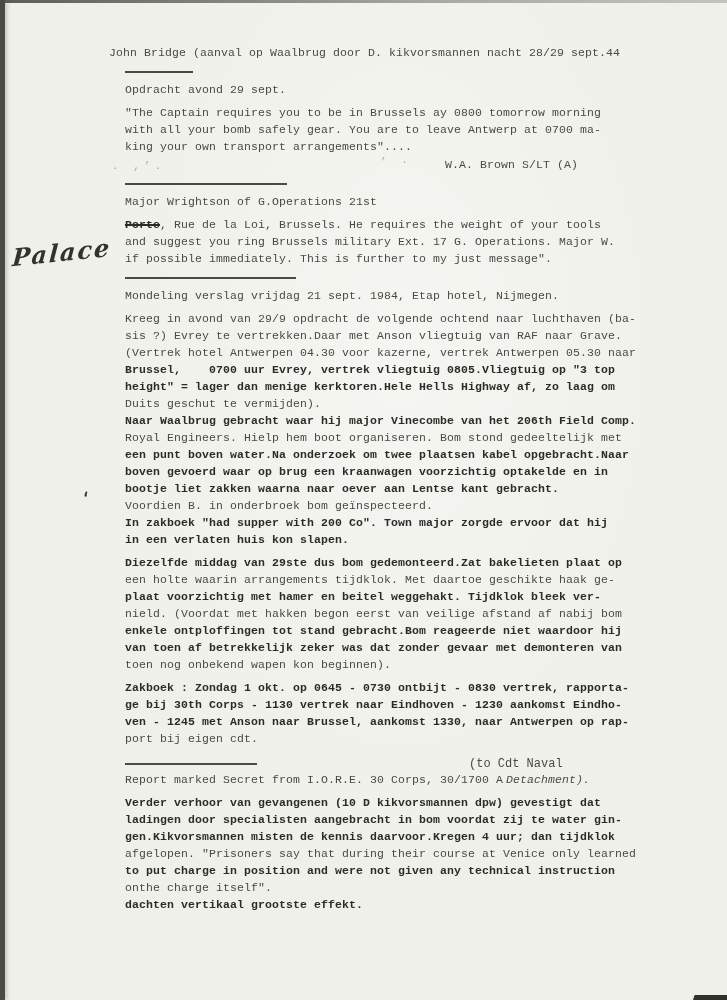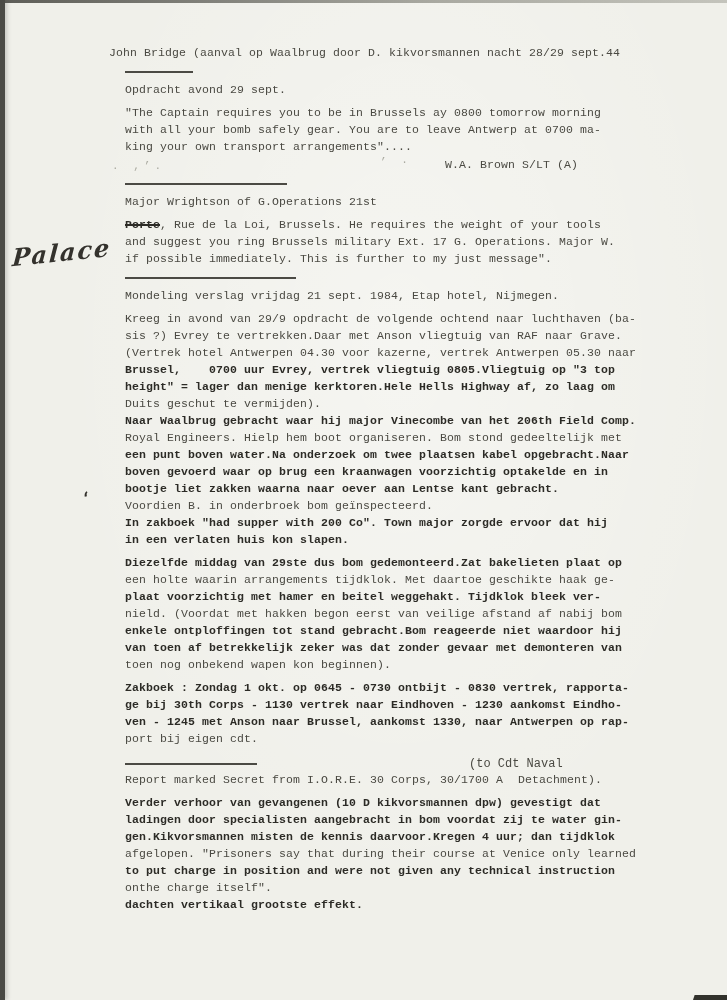--- a/index.html
+++ b/index.html
@@ -33,21 +33,21 @@
   .sec.sig{margin-top:1px;}
   .sec.divider{margin:8px 0 2px;line-height:6px;}
   .doc-body > .sec:first-child{margin-top:0;}
   .rule{display:inline-block;height:2px;background:var(--rule);vertical-align:middle;}
   .strike{position:relative;text-decoration:line-through;text-decoration-thickness:2px;
     text-decoration-color:var(--ink-bold);font-weight:bold;color:var(--ink-bold);margin-top:33px;}
   .sup{position:absolute;transform:translateY(-9px);font-size:10.5px;color:var(--ink);}
   .report{position:relative;margin-top:10px;}
   .rule-row{line-height:14px;white-space:pre;}
   .note1{display:inline-block;margin-left:212px;font-size:12px;color:var(--ink);vertical-align:middle;}
-  .note2{margin-left:15px;color:var(--ink);}
+  .note2{margin-left:3px;color:var(--ink);font-style:italic;}
   .handwriting{
     position:absolute;left:12px;top:238px;
     font-family:"DejaVu Serif","Liberation Serif",serif;
     font-style:italic;font-weight:bold;
     font-size:24px;letter-spacing:2px;
     color:var(--handwriting);
     transform:rotate(-6deg) skewX(-10deg);
     white-space:nowrap;
   }
   .margin-tick{

